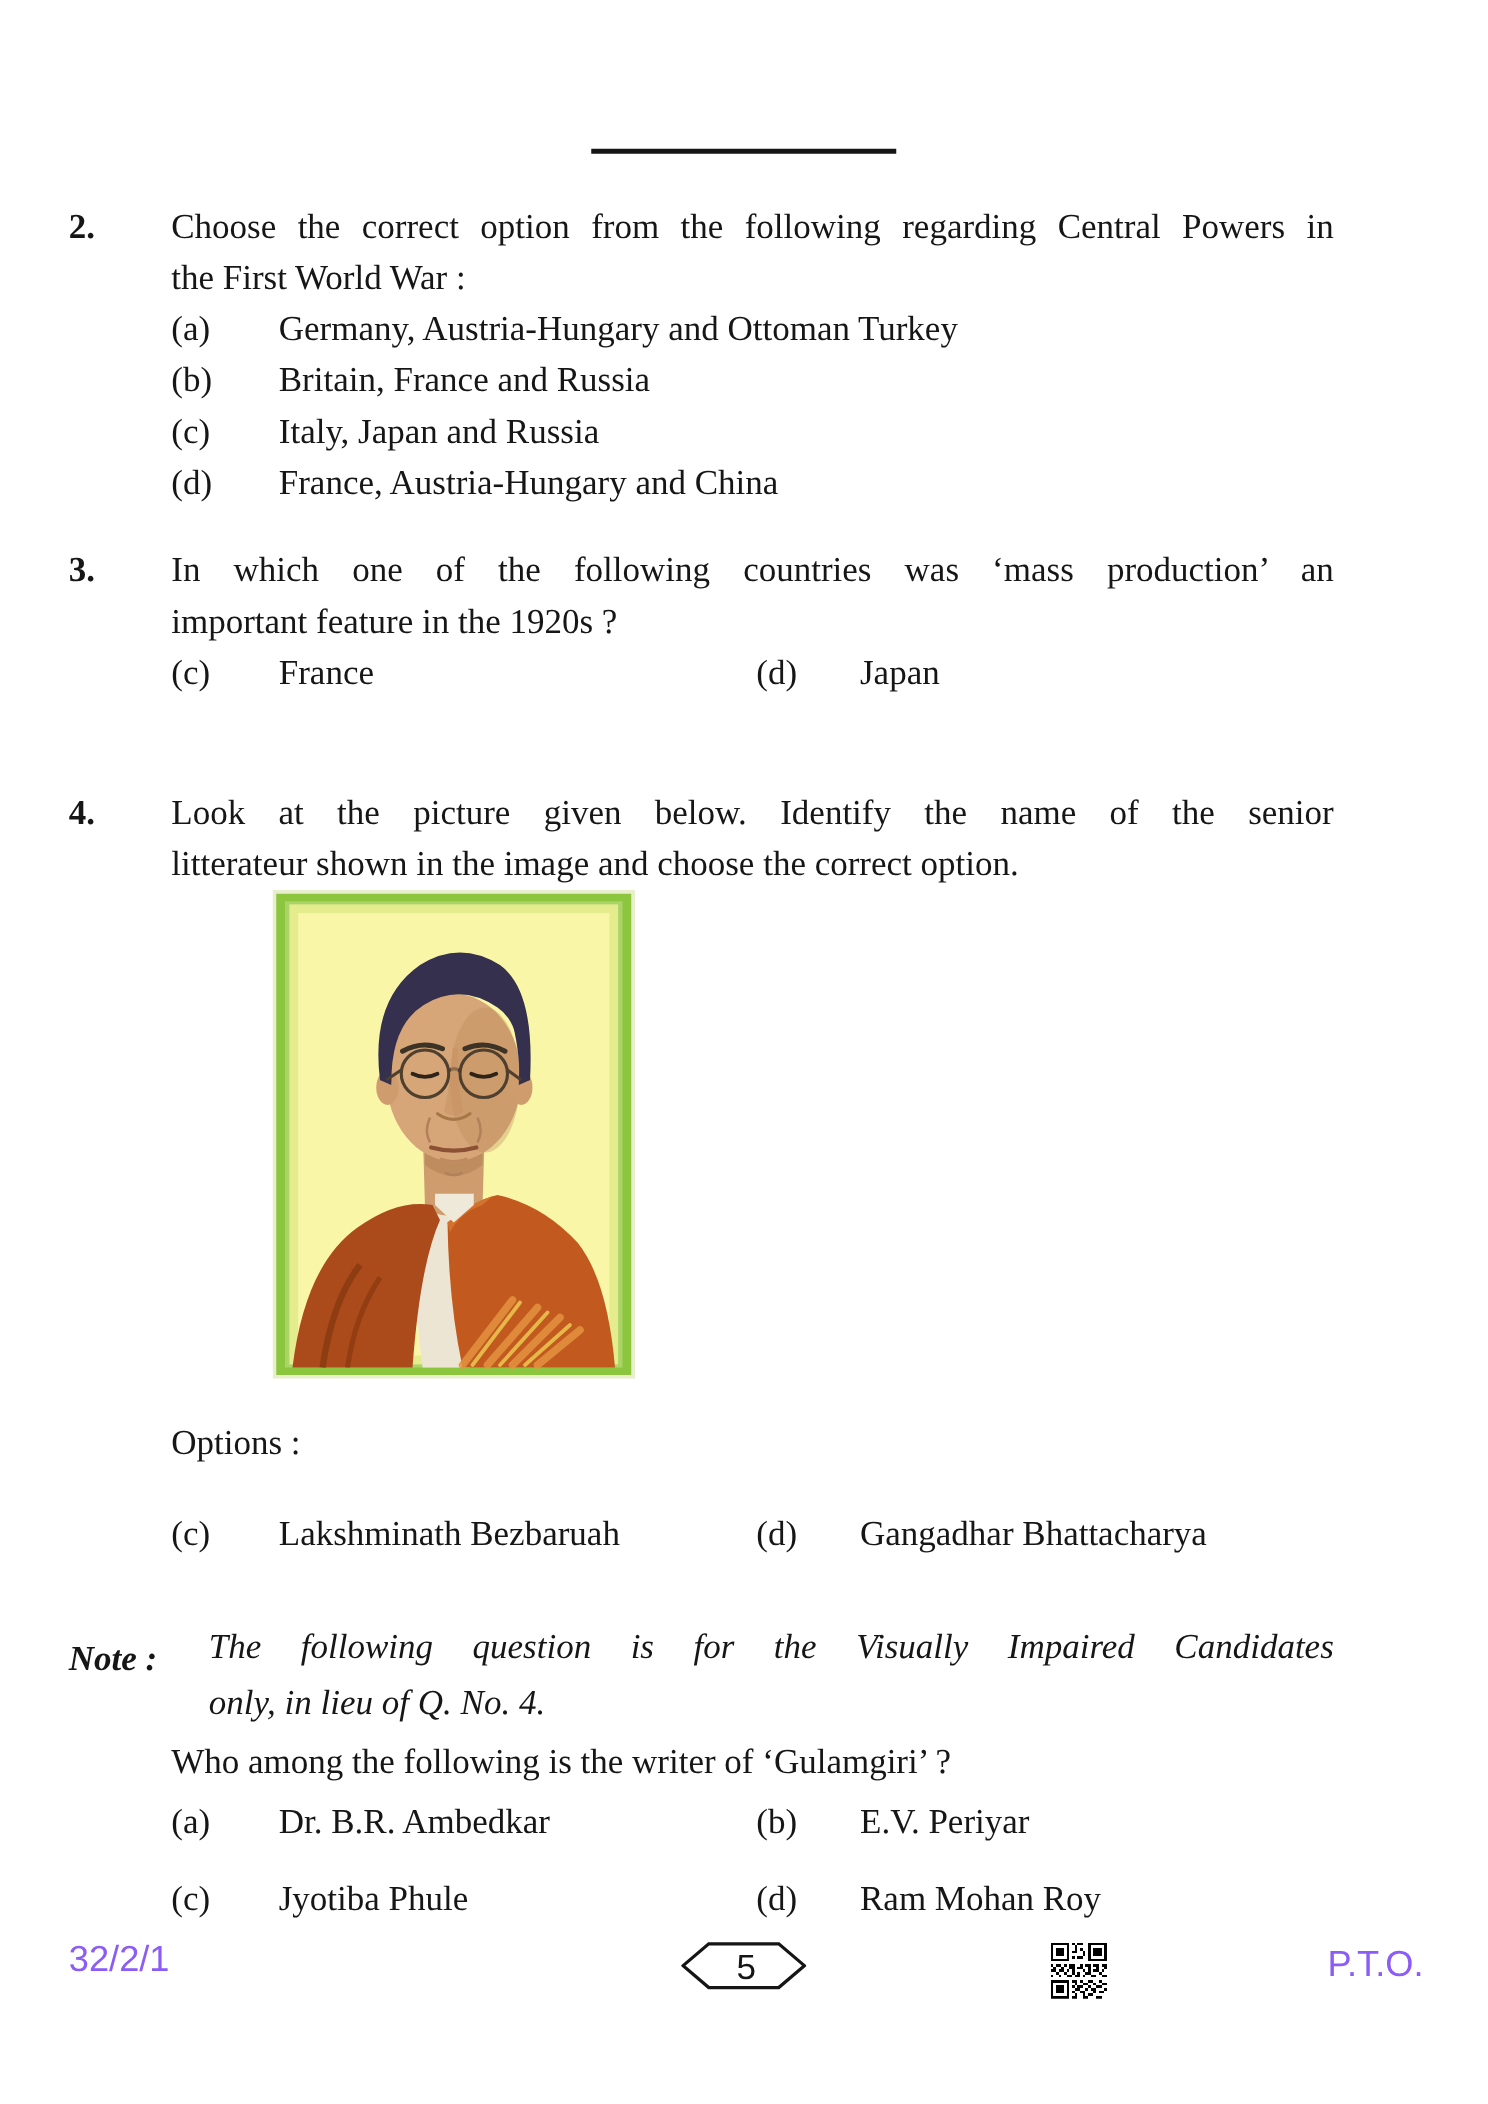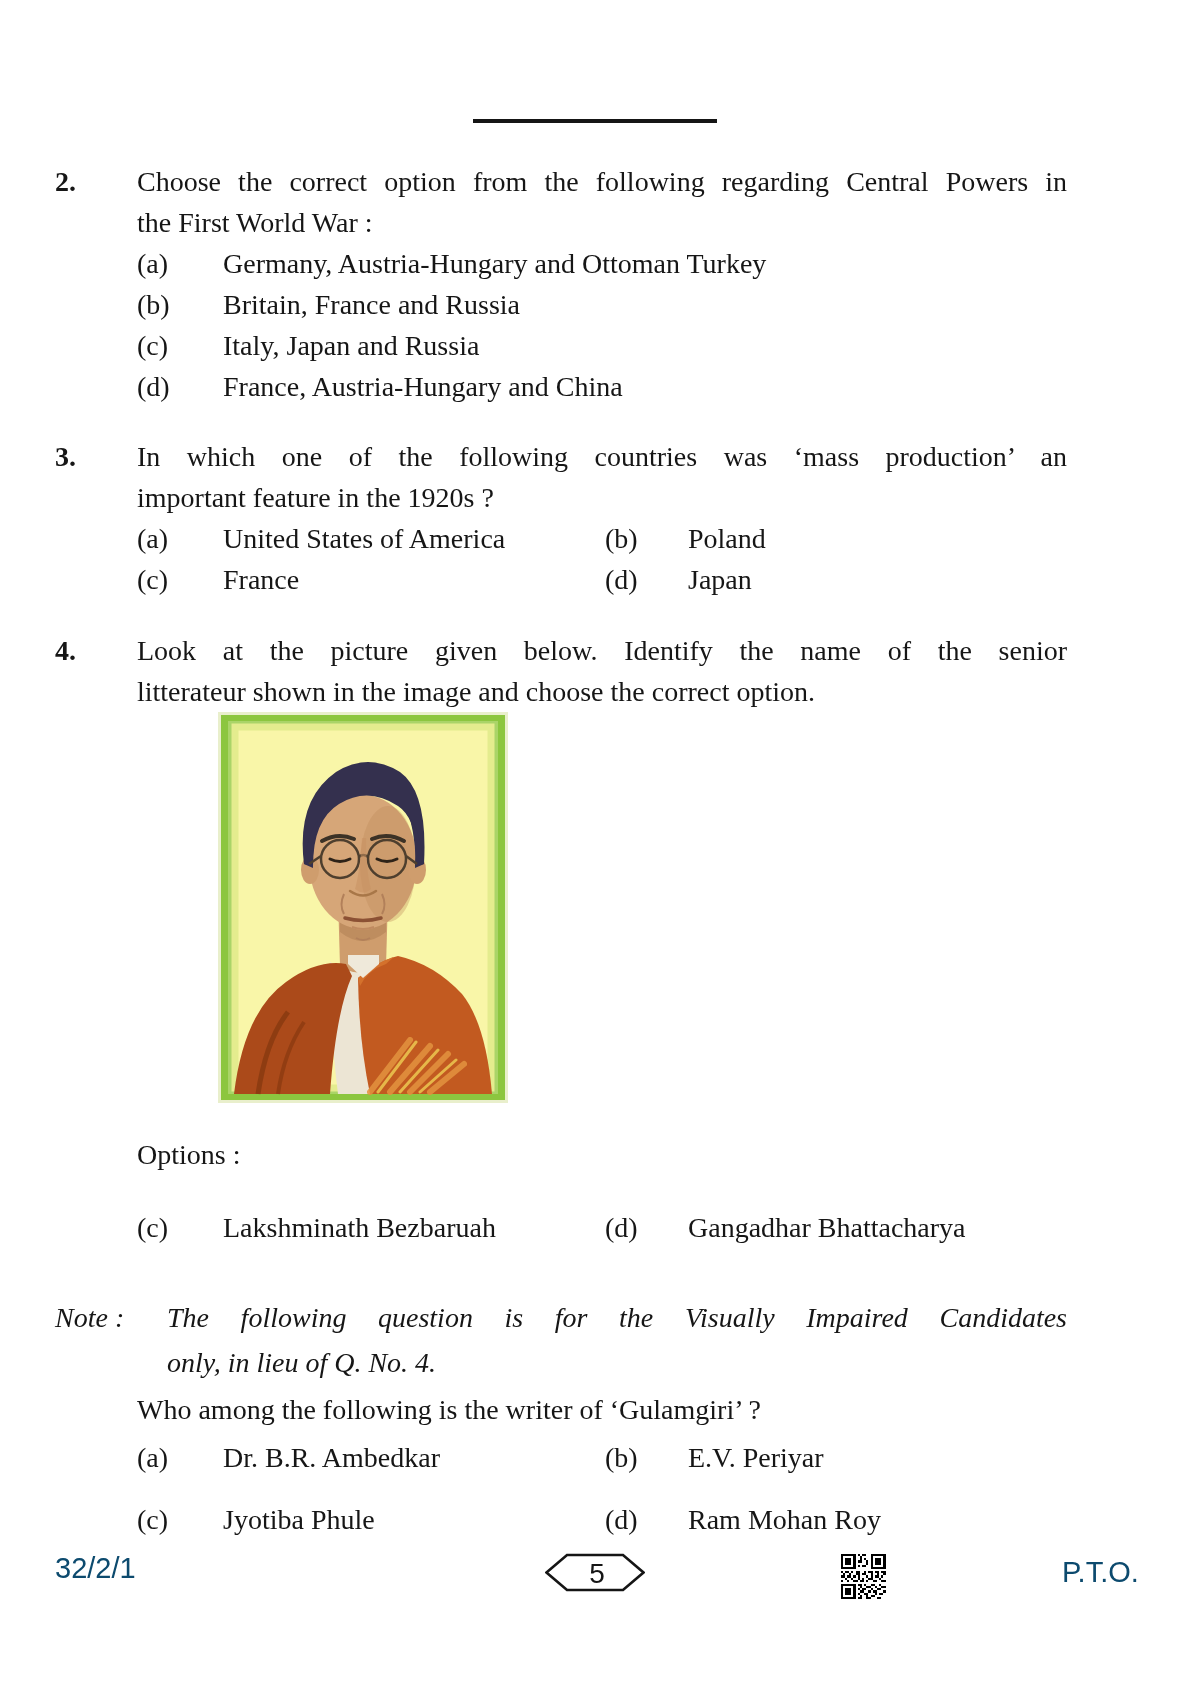--- a/index.html
+++ b/index.html
@@ -15,25 +15,25 @@
   .qb{width:930px;flex:none;}
   .jline{text-align:justify;text-align-last:justify;}
   .orow{white-space:nowrap;}
   .orow2{margin-top:21px;}
   .ol1{display:inline-block;width:86px;}
   .ot1{display:inline-block;width:382px;}
   .ol2{display:inline-block;width:83px;}
   .absblock{position:absolute;left:137px;width:930px;line-height:41px;}
   
   .note{position:absolute;left:55px;width:1012px;display:flex;line-height:45px;font-style:italic;}
-  .nlabel{width:112px;font-weight:400;flex:none;}
+  .nlabel{width:112px;font-weight:700;flex:none;margin-top:10px;}
   .nbody{width:900px;flex:none;}
   .b{font-weight:400;}
   
-  .f-sans{position:absolute;font-family:"Liberation Sans","DejaVu Sans",sans-serif;font-size:29px;color:#0c4a6e;line-height:32px;}
+  .f-sans{position:absolute;font-family:"Liberation Sans","DejaVu Sans",sans-serif;font-size:29px;color:#8b5cf6;line-height:32px;}
   .hexwrap{position:absolute;left:545px;top:1553px;width:100px;height:39px;}
   .qrwrap{position:absolute;left:840px;top:1554px;width:46px;height:45px;}
   .portrait{position:absolute;left:218px;top:712px;width:290px;height:391px;}
 </style>
 </head>
 <body>
 
 <div class="page">
 
   <div class="divider" style="left:473px;top:119px;width:244px;height:4px;"></div>
@@ -56,23 +56,20 @@
         <span class="ol1">(d)</span><span>France, Austria-Hungary and China</span>
       </div>
     </div>
   </section>
 
   <section class="q" style="top:436px">
     <div class="qn">3.</div>
     <div class="qb">
       <div class="jline">In which one of the following countries was ‘mass production’ an</div>
       <div>important feature in the 1920s ?</div>
-      <div class="orow">
-        <span class="ol1">(a)</span><span class="ot1">United States of America</span><span class="ol2">(b)</span><span>Poland</span>
-      </div>
       <div class="orow">
         <span class="ol1">(c)</span><span class="ot1">France</span><span class="ol2">(d)</span><span>Japan</span>
       </div>
     </div>
   </section>
 
   <section class="q" style="top:630px">
     <div class="qn">4.</div>
     <div class="qb">
       <div class="jline">Look at the picture given below. Identify the name of the senior</div>

